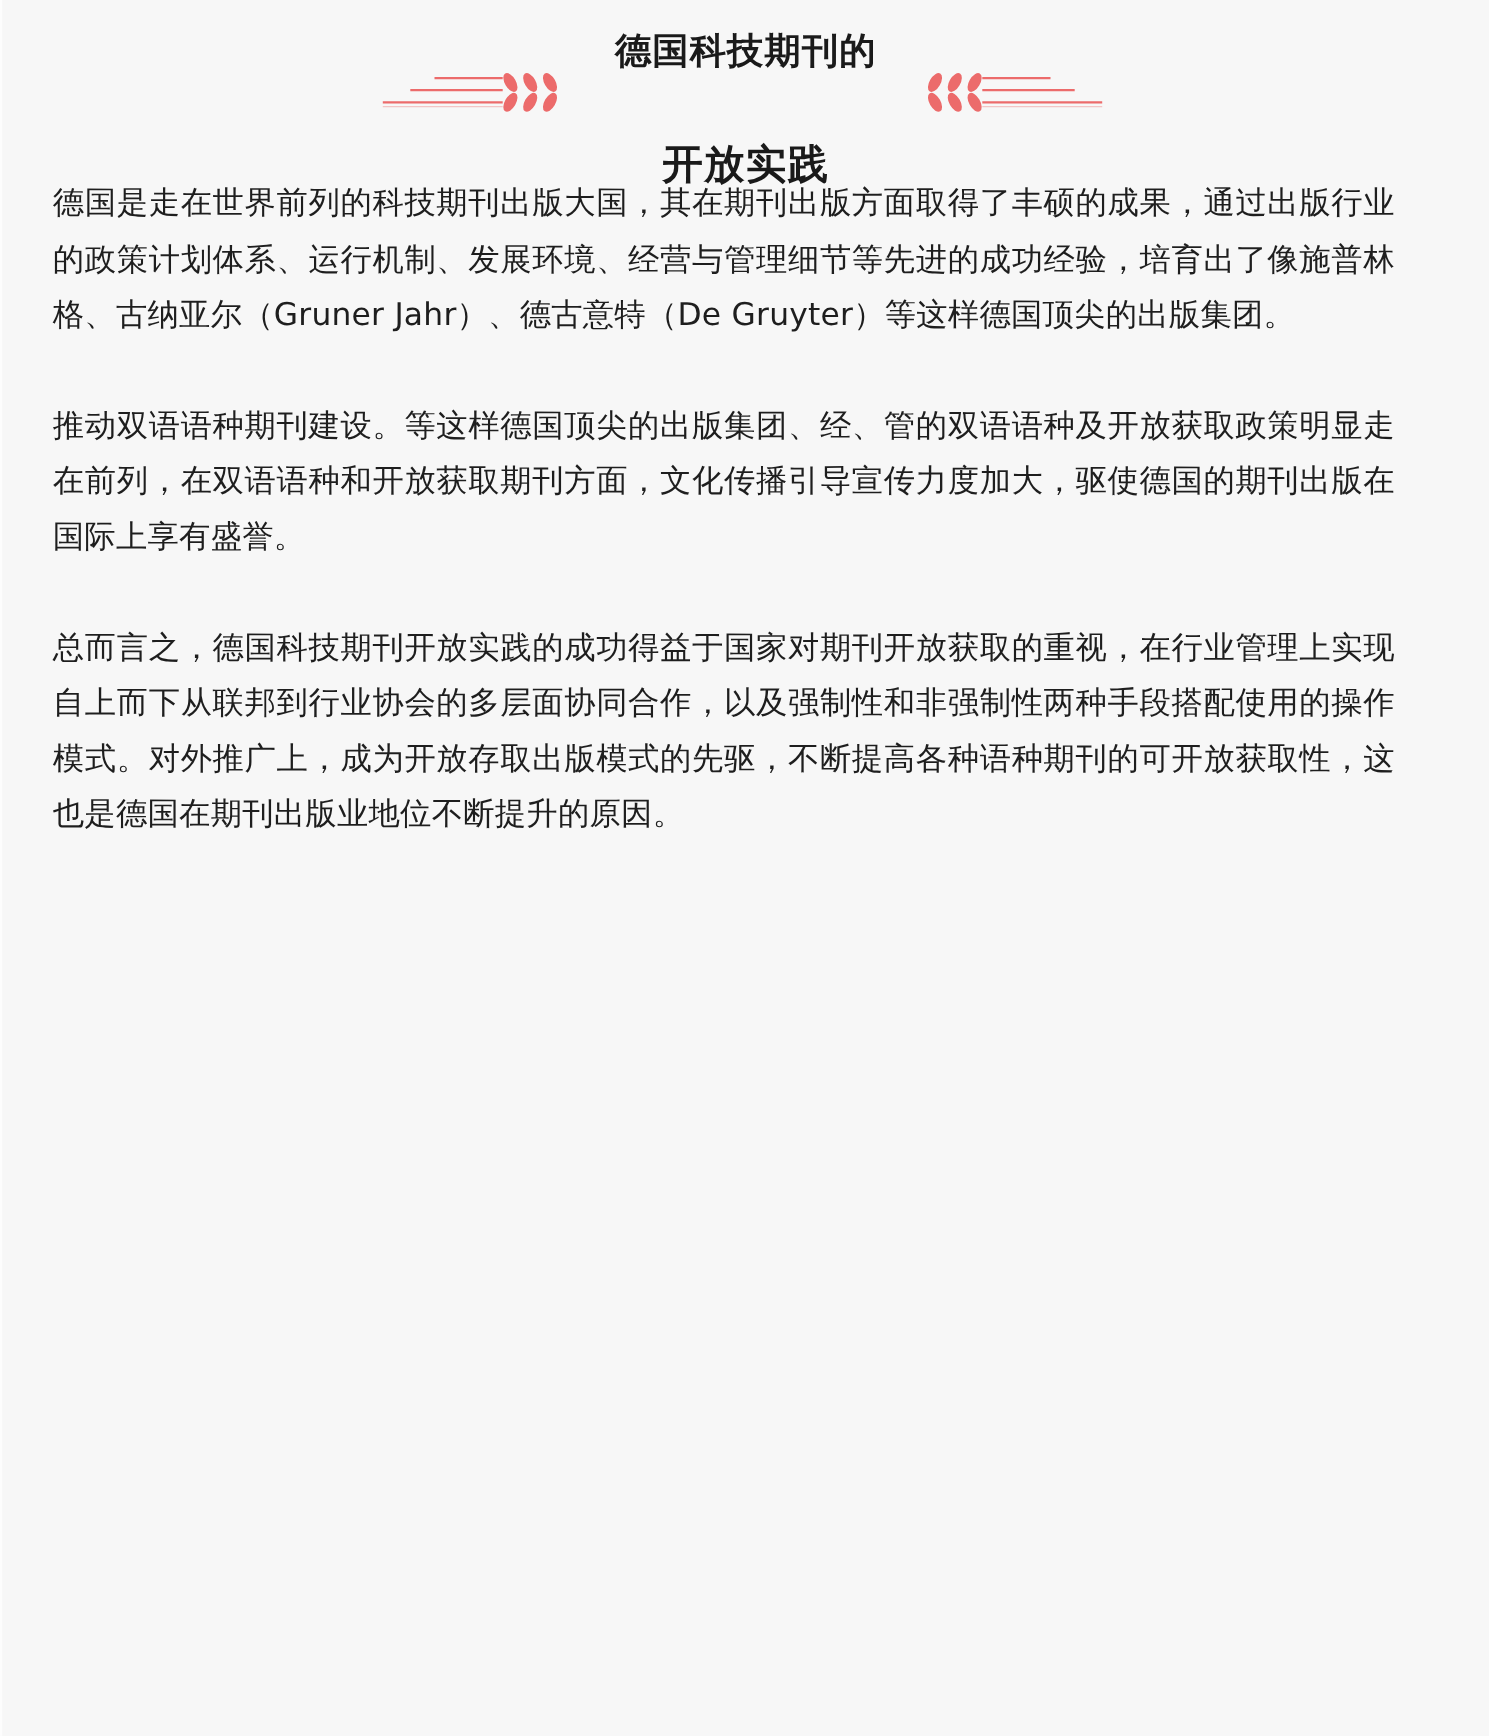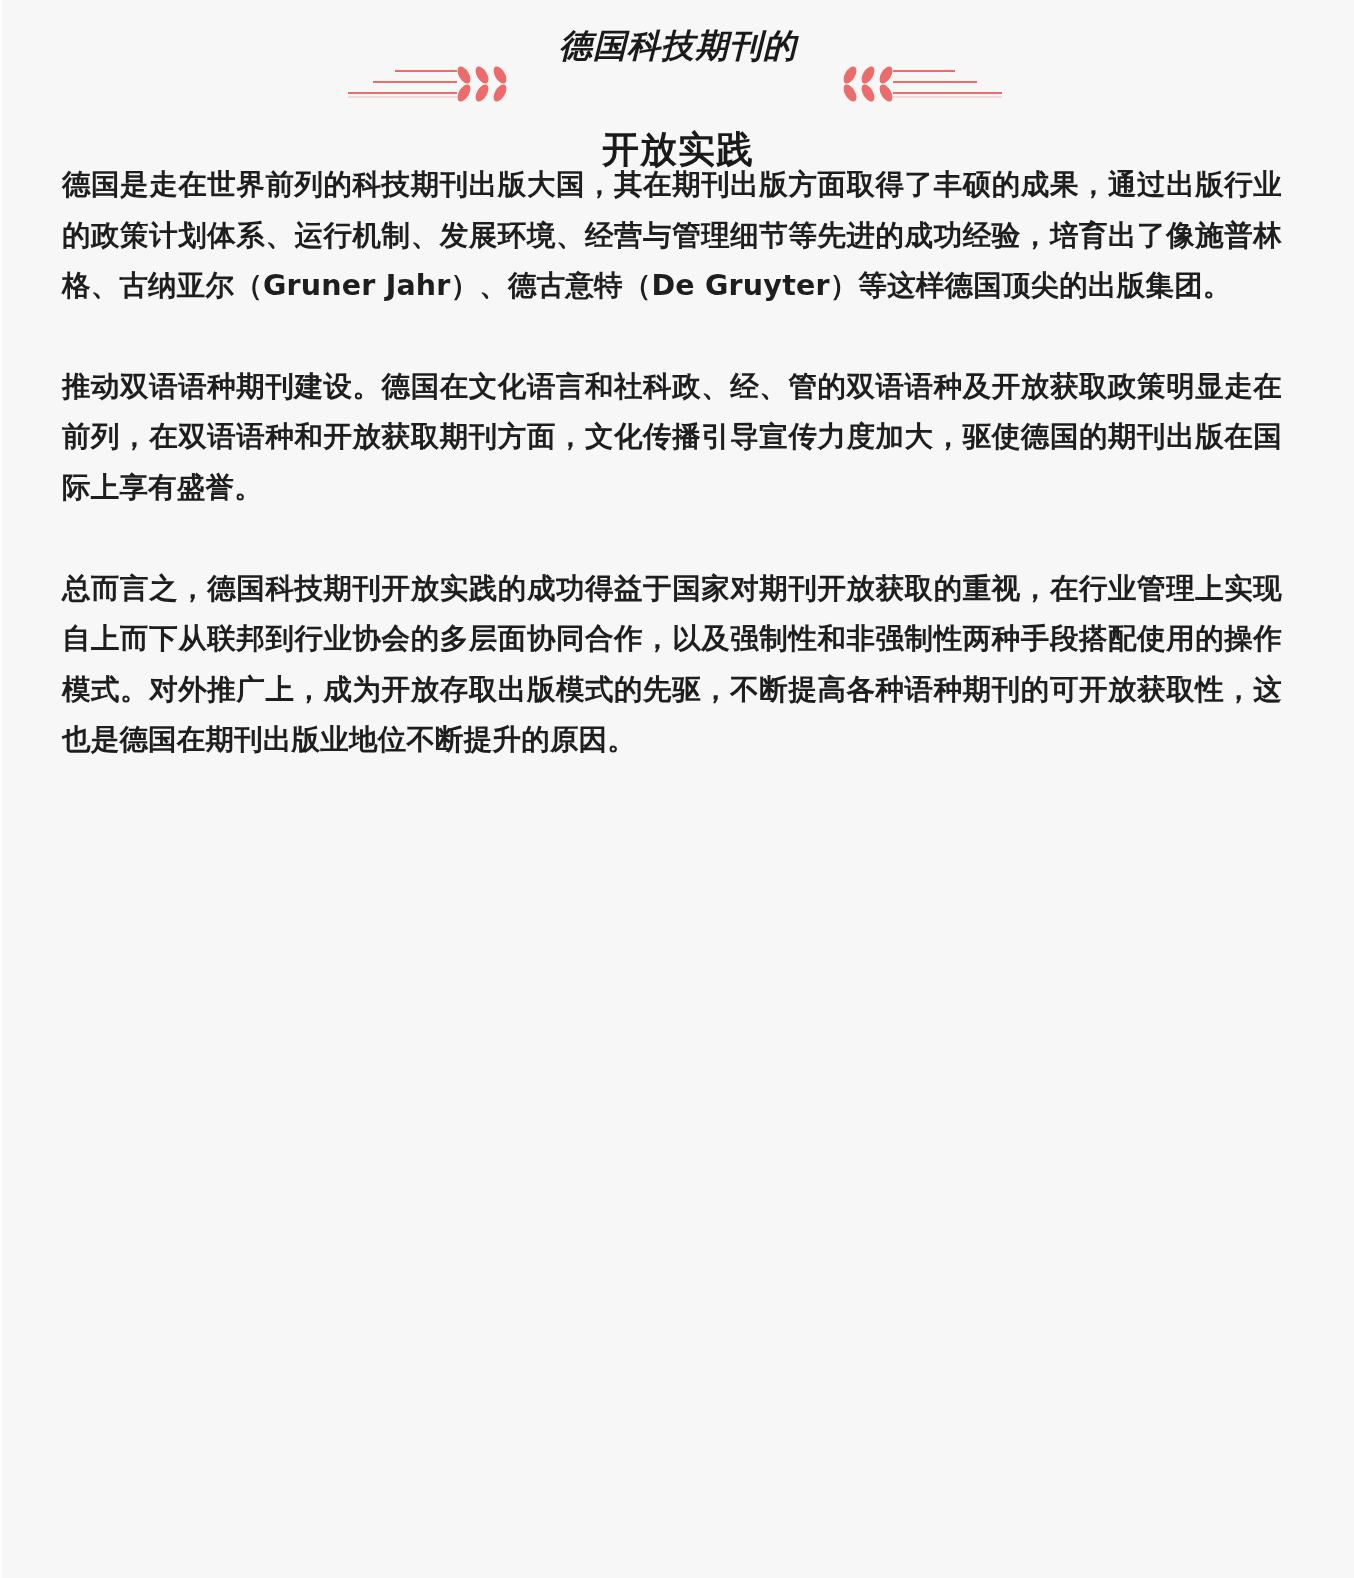--- a/index.html
+++ b/index.html
@@ -28,43 +28,41 @@
       width: 100%;
       text-align: center;
       font-weight: bold;
       color: #1a1a1a;
       letter-spacing: 1px;
     }
     .title-line.l1 {
       top: 26px;
       font-size: 33px;
       line-height: 40px;
-      font-style: italic;
     }
     .title-line.l2 {
       top: 86px;
       font-size: 37px;
       line-height: 46px;
       margin-top: 41px;
     }
     .deco {
       position: absolute;
       top: 64px;
       width: 170px;
       height: 40px;
     }
     .deco.left { left: 340px; }
     .deco.right { left: 836px; }
 
     .content {
       position: absolute;
-      left: 60px;
+      left: 46px;
       top: 160px;
       width: 1220px;
-      font-weight: bold;
     }
     .para {
       margin: 0 0 50px 0;
       font-size: 28.5px;
       line-height: 50.6px;
       text-align: justify;
       text-justify: inter-character;
       color: #1e1e1e;
       letter-spacing: 0.2px;
     }
@@ -106,15 +104,15 @@
       <line x1="55" y1="7" x2="117" y2="7"></line>
       <line x1="55" y1="18" x2="139" y2="18"></line>
       <line x1="55" y1="29" x2="164" y2="29"></line>
       <line x1="55" y1="33" x2="164" y2="33" stroke-width="0.8" opacity="0.5"></line>
     </g>
   </svg>
 </div>
 
 <div class="content">
   <p class="para">德国是走在世界前列的科技期刊出版大国，其在期刊出版方面取得了丰硕的成果，通过出版行业的政策计划体系、运行机制、发展环境、经营与管理细节等先进的成功经验，培育出了像施普林格、古纳亚尔（Gruner Jahr）、德古意特（De Gruyter）等这样德国顶尖的出版集团。</p>
-  <p class="para">推动双语语种期刊建设。德国在文化语言和社科政、经、管的双语语种及开放获取政策明显走在前列，在双语语种和开放获取期刊方面，文化传播引导宣传力度加大，驱使德国的期刊出版在国际上享有盛誉。</p>
+  <p class="para">推动双语语种期刊建设。等这样德国顶尖的出版集团、经、管的双语语种及开放获取政策明显走在前列，在双语语种和开放获取期刊方面，文化传播引导宣传力度加大，驱使德国的期刊出版在国际上享有盛誉。</p>
   <p class="para">总而言之，德国科技期刊开放实践的成功得益于国家对期刊开放获取的重视，在行业管理上实现自上而下从联邦到行业协会的多层面协同合作，以及强制性和非强制性两种手段搭配使用的操作模式。对外推广上，成为开放存取出版模式的先驱，不断提高各种语种期刊的可开放获取性，这也是德国在期刊出版业地位不断提升的原因。</p>
 </div>
 
 </body></html>

